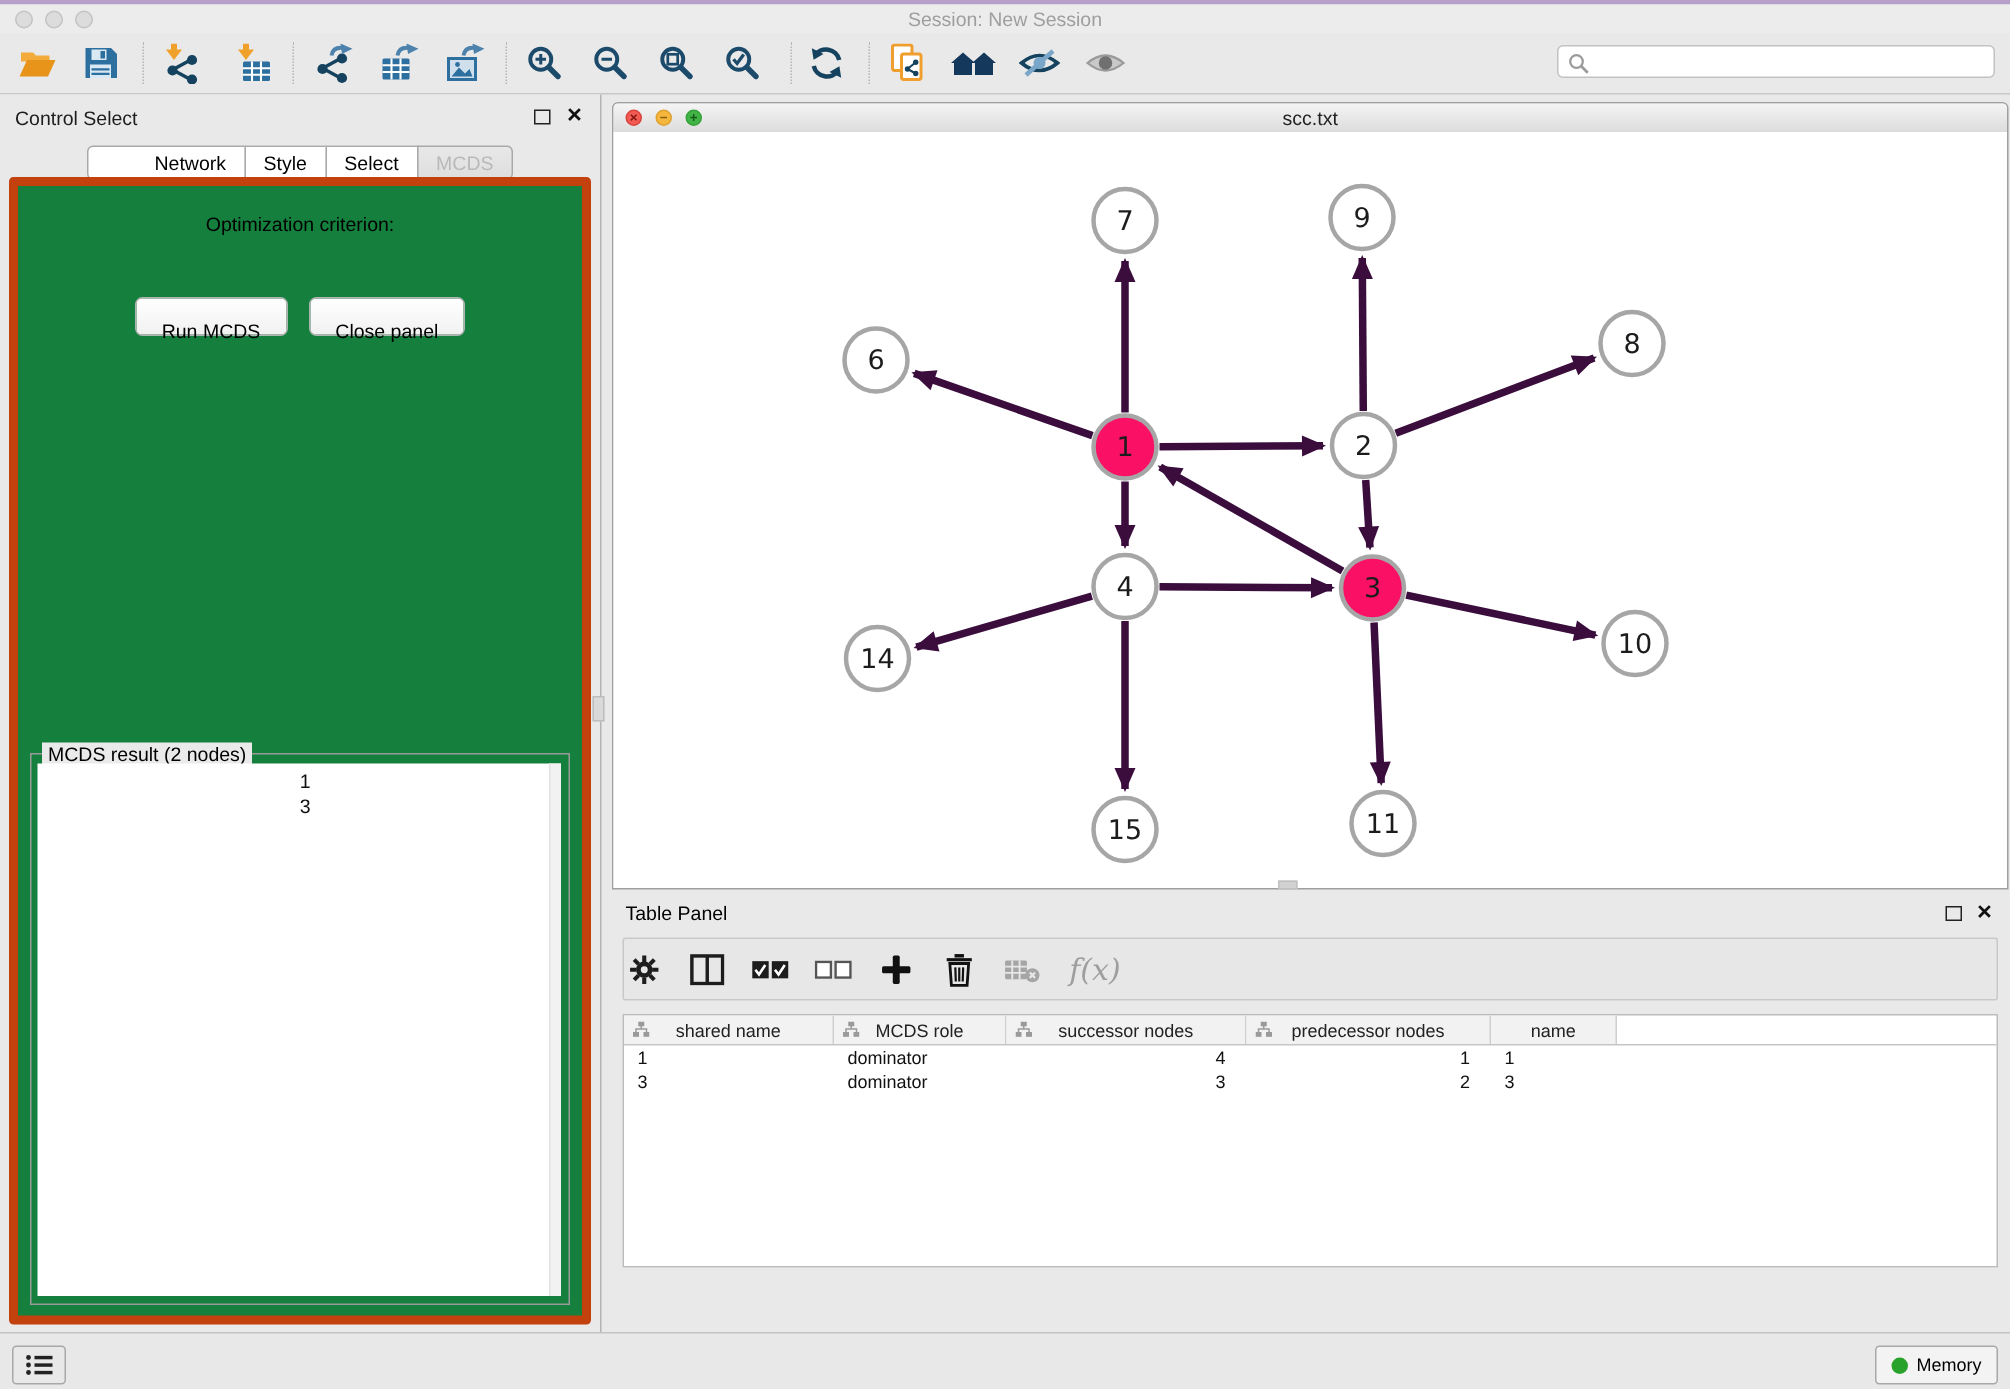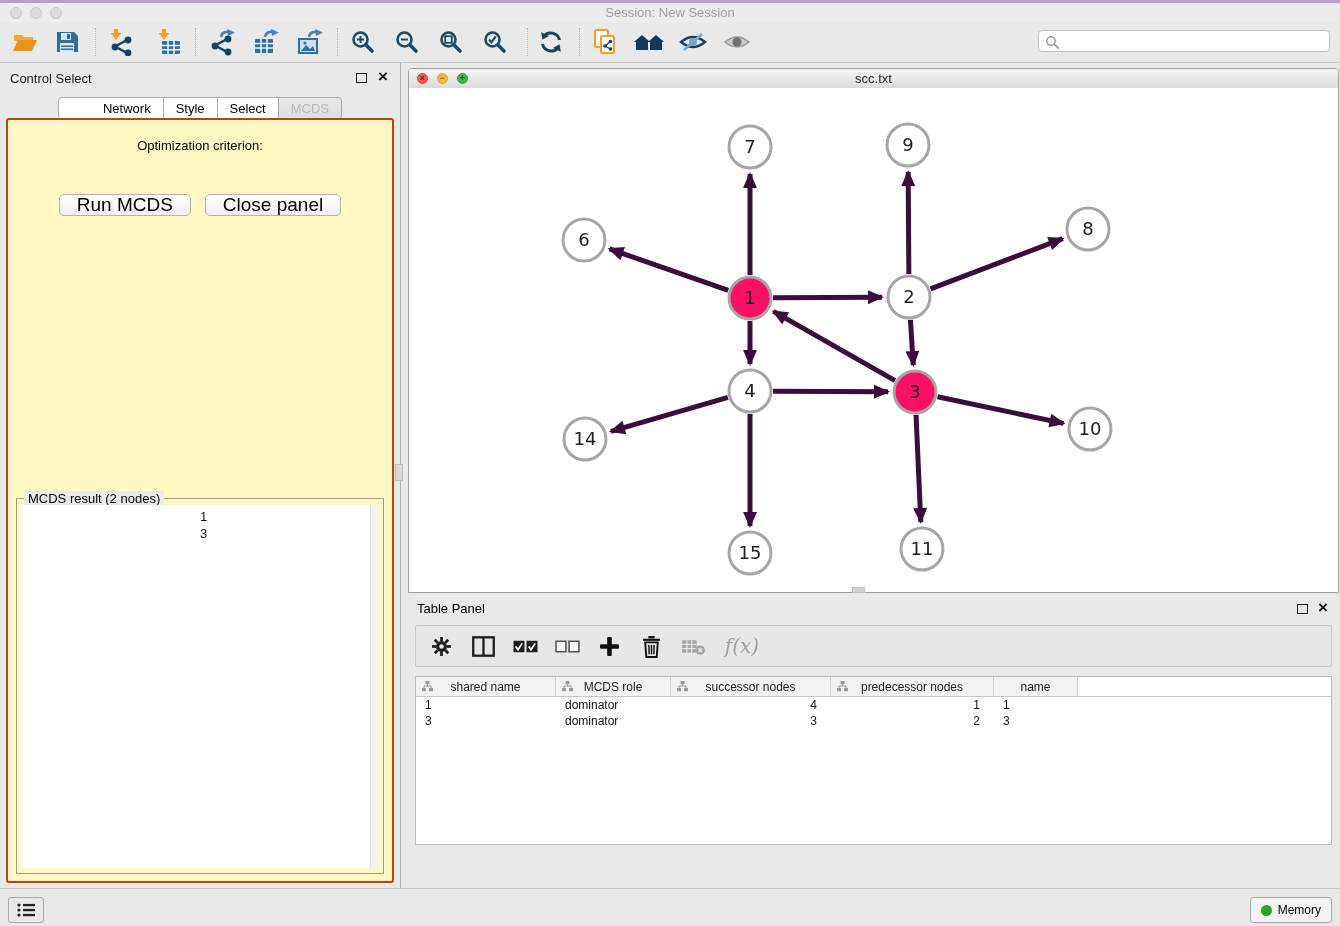--- a/index.html
+++ b/index.html
@@ -23,29 +23,29 @@
   
   .control-panel{position:absolute;left:0;top:63px;width:401px;height:825px;background:#e9e9e9;border-right:1px solid #b3b3b3;box-sizing:border-box;}
   .cp-header-label{position:absolute;left:10px;top:8px;font-size:13px;color:#1d1d1d;}
   .float-ic{position:absolute;width:9px;height:8px;border:1.4px solid #222;display:inline-block;}
   .close-ic{position:absolute;font-size:17px;font-weight:900;color:#111;line-height:14px;}
   .cp-tabs{position:absolute;left:0;right:0;top:34px;display:flex;justify-content:center;}
   .seg{height:21px;line-height:21px;padding:0 12px;font-size:13px;background:#fff;color:#000;border:1px solid #a9a9a9;margin-left:-1px;cursor:default;}
   .seg:first-child{border-radius:4px 0 0 4px;margin-left:0;padding-left:44px;}
   .seg:last-child{border-radius:0 4px 4px 0;}
   .seg.selected{background:linear-gradient(#e8e8e8,#dedede);color:#b9b9b9;}
-  .cp-box{position:absolute;left:6px;right:6px;top:55px;bottom:5px;border:2px solid #c2410c;border-radius:3px;background:#fef9c3;}
+  .cp-box{position:absolute;left:6px;right:6px;top:55px;bottom:5px;border:6px solid #c2410c;border-radius:3px;background:#15803d;}
   .opt-label{position:absolute;left:0;right:0;top:18px;text-align:center;font-size:13px;color:#000;}
   .dropdown{position:absolute;left:38px;right:38px;top:41px;height:23px;background:#fff;border:1px solid #b3b3b3;border-radius:4px;box-sizing:border-box;}
   .dd-text{position:absolute;left:13px;top:3px;font-size:13px;color:#111;}
   .dd-stepper{position:absolute;right:6px;top:4px;width:10px;height:14px;}
   .dd-stepper .up{position:absolute;top:0;left:0;width:0;height:0;border-left:4.5px solid transparent;border-right:4.5px solid transparent;border-bottom:5px solid #555;}
   .dd-stepper .down{position:absolute;bottom:0;left:0;width:0;height:0;border-left:4.5px solid transparent;border-right:4.5px solid transparent;border-top:5px solid #555;}
   .btn-row{position:absolute;left:0;right:0;top:74px;display:flex;justify-content:center;gap:14px;}
-  .mac-btn{height:22px;line-height:20px;padding:0 17px;background:linear-gradient(#ffffff,#f1f1f1);border:1px solid #b3b3b3;border-radius:5px;font-size:19px;color:#000;font-family:"Liberation Sans",sans-serif;}
+  .mac-btn{height:22px;line-height:20px;padding:12px 17px;background:linear-gradient(#ffffff,#f1f1f1);border:1px solid #b3b3b3;border-radius:5px;font-size:13px;color:#000;font-family:"Liberation Sans",sans-serif;}
   .result-box{position:absolute;left:8px;right:8px;top:378px;bottom:7px;border:1px solid #9a9a9a;text-align:center;}
   .result-legend{position:absolute;top:-8px;left:7px;background:#eaeaea;padding:0 4px;font-size:13px;color:#000;}
   .result-area{position:absolute;left:4px;right:5px;top:6px;bottom:5px;background:#fff;}
   .result-lines{padding:3px 0 0 8px;font-size:13px;line-height:17px;color:#111;}
   .scroll-track{position:absolute;top:0;right:0;width:8px;height:100%;background:#f2f2f2;border-left:1px solid #e2e2e2;box-sizing:border-box;}
   .v-handle{position:absolute;left:395px;top:464px;width:8px;height:17px;background:#d9d9d9;border:1px solid #bdbdbd;box-sizing:border-box;}
 
   
   .network-window{position:absolute;left:408px;top:68px;width:931px;height:525px;background:#fff;border:1px solid #9f9f9f;border-radius:4px 4px 0 0;box-sizing:border-box;}
   .nw-titlebar{position:absolute;left:0;right:0;top:0;height:19px;background:linear-gradient(#f5f5f5,#dcdcdc);border-bottom:1px solid #b5b5b5;border-radius:3px 3px 0 0;}
@@ -53,21 +53,21 @@
   .light{position:absolute;top:4px;width:11px;height:11px;border-radius:50%;box-sizing:border-box;font-size:9px;font-weight:bold;display:flex;align-items:center;justify-content:center;line-height:9px;}
   .light.red{left:8px;background:#f25a52;border:1px solid #d8453d;color:#7d1610;}
   .light.yellow{left:28px;background:#f6b73e;border:1px solid #dfa132;color:#8a5f0e;}
   .light.green{left:48px;background:#41b445;border:1px solid #35a23a;color:#145c17;}
   .nw-canvas{position:absolute;left:0;top:19px;right:0;bottom:0;background:#fff;}
   .h-handle{position:absolute;left:443px;top:518px;width:13px;height:6px;background:#d2d2d2;border:1px solid #c0c0c0;box-sizing:border-box;}
 
   
   .table-panel{position:absolute;left:402px;top:595px;width:938px;height:293px;background:#e9e9e9;}
   .tp-header-label{position:absolute;left:15px;top:6px;font-size:13px;color:#000000;}
-  .tp-toolbar{position:absolute;left:13px;right:8px;top:30px;height:42px;background:#e7e7e7;border:1px solid #c9c9c9;border-radius:2px;box-sizing:border-box;display:flex;align-items:center;gap:16px;padding-left:12px;}
+  .tp-toolbar{position:absolute;left:13px;right:8px;top:30px;height:42px;background:#e7e7e7;border:1px solid #c9c9c9;border-radius:2px;box-sizing:border-box;display:flex;align-items:center;gap:16px;}
   .tp-tool{display:flex;align-items:center;justify-content:center;width:26px;height:30px;}
   .tp-table{position:absolute;left:13px;right:8px;top:81px;height:169px;background:#fff;border:1px solid #bcbcbc;box-sizing:border-box;overflow:hidden;}
   .thead{display:flex;height:19px;border-bottom:1px solid #c6c6c6;}
   .th{position:relative;display:flex;align-items:center;justify-content:center;font-size:12px;color:#222;background:#f2f2f2;border-right:1px solid #cfcfcf;box-sizing:border-box;}
   .th svg{position:absolute;left:6px;top:4px;}
   .tr{display:flex;height:16px;}
   .td{font-size:12px;color:#111;box-sizing:border-box;padding:1px 8px 0 9px;}
   .td.right{text-align:right;padding-right:14px;}
   .tp-tabs{position:absolute;left:0;right:0;top:267px;display:flex;justify-content:center;}
   .tp-tabs .seg{height:22px;line-height:22px;padding:0 15px;}

